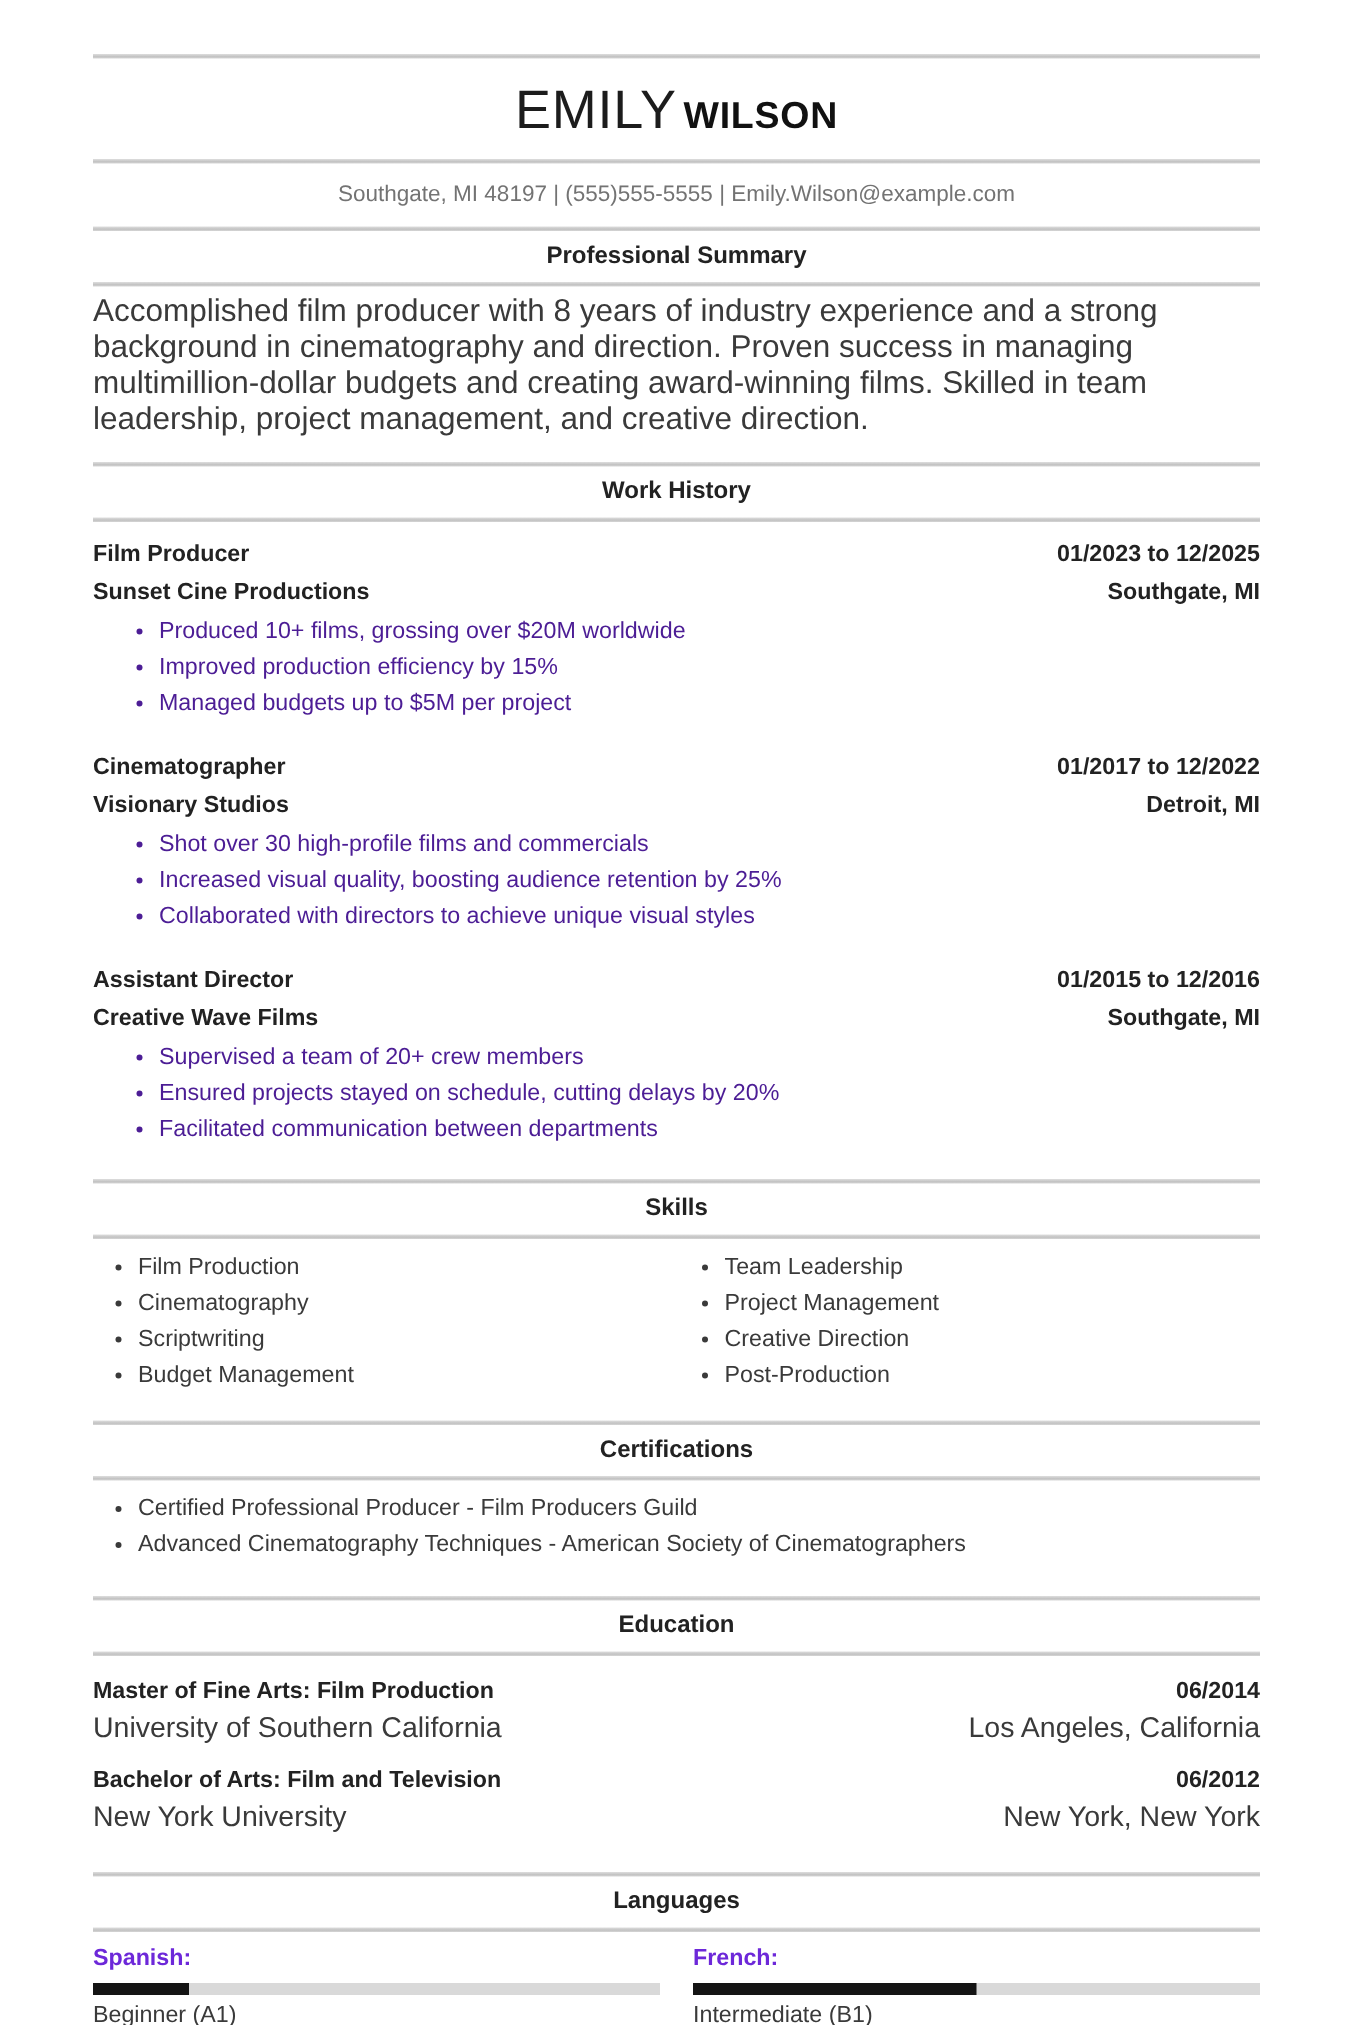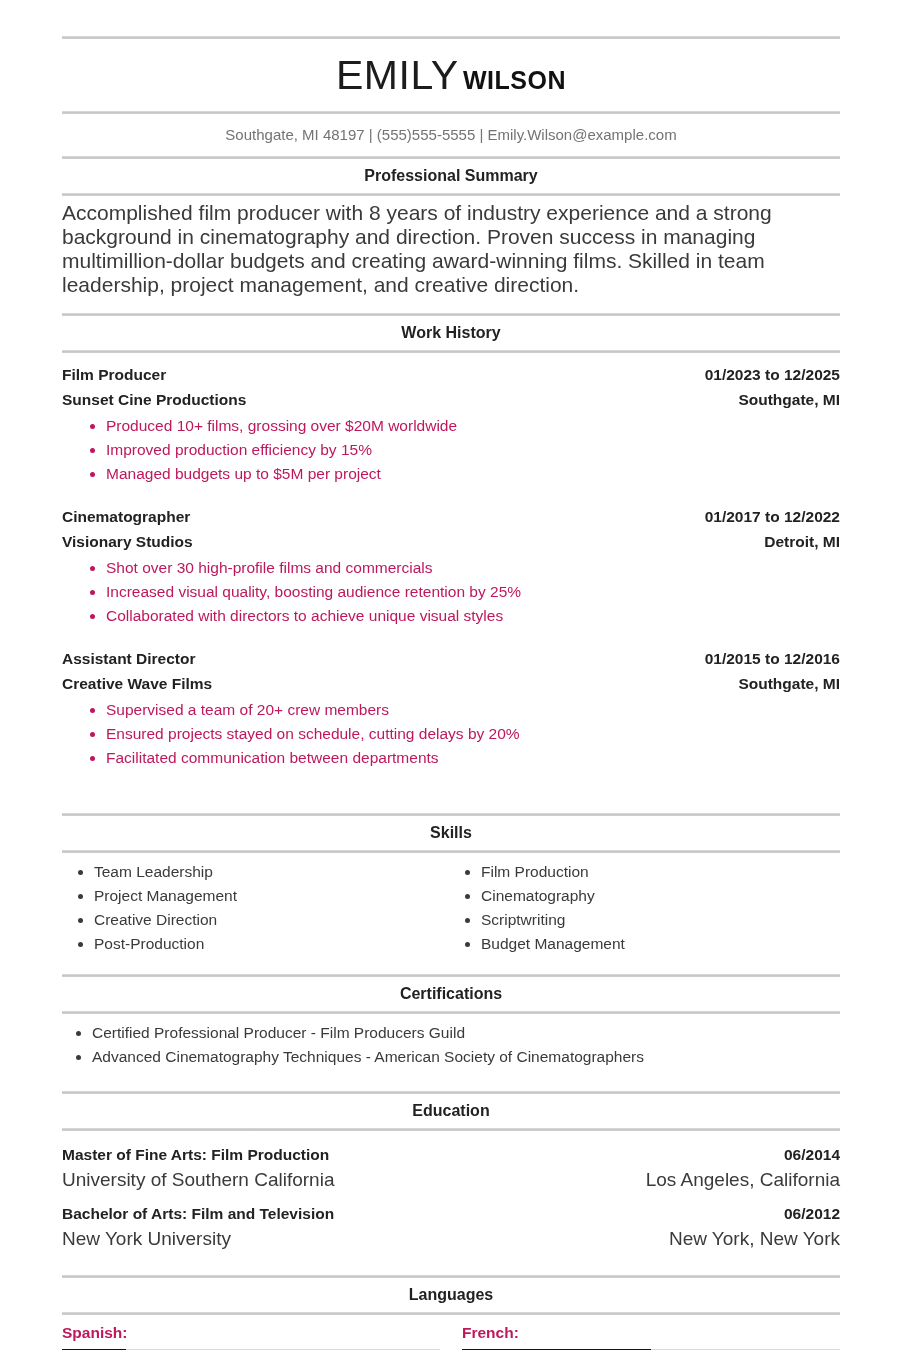--- a/index.html
+++ b/index.html
@@ -11,21 +11,21 @@
     overflow: hidden;
   }
   .page { padding: 36px 60px 0 62px; }
 
   .rule {
     height: 3px;
     background: linear-gradient(180deg, #dedede 0%, #c2c2c2 60%, #d6d6d6 100%);
   }
 
   .name-block { text-align: center; padding: 13px 0 12px; }
-  .name-block .fname { font-size: 41px; font-weight: 400; letter-spacing: 0.5px; color: #1c1c1c; text-align: center; }
+  .name-block .fname { font-size: 36px; font-weight: 400; letter-spacing: 0.5px; color: #1c1c1c; text-align: center; }
   .name-block .lname { font-size: 25px; font-weight: 700; letter-spacing: 0.5px; color: #111111; }
 
   .contact-block {
     text-align: center; padding: 12px 0 13px;
     font-size: 15px; color: #737373;
   }
 
   .section-head { text-align: center; padding: 8px 0; }
   .section-head h2 { font-size: 16px; font-weight: 700; color: #222222; display: inline; }
 
@@ -33,41 +33,41 @@
     font-size: 21px; line-height: 24px; color: #3a3a3a;
     padding: 5px 0 16px;
   }
 
   .job { padding: 9px 0 3px; }
   .row2 { display: flex; justify-content: space-between; line-height: 25px; }
   .b { font-weight: 700; color: #222222; font-size: 15.5px; }
   .r { color: #3a3a3a; font-size: 19px; }
 
   ul.bullets { margin: 2px 0 6px; padding-left: 44px; }
-  ul.bullets li { font-size: 15.5px; line-height: 24px; color: #be185d; }
-
-  .work-wrap { padding-bottom: 34px; }
+  ul.bullets li { font-size: 15.5px; line-height: 24px; color: #4c1d95; }
+
+  .work-wrap { padding-bottom: 12px; }
 
   .skills-cols { display: flex; padding: 7px 0 18px; }
   .skills-cols .col { flex: 1; }
   ul.plain { padding-left: 30px; }
   ul.plain li { font-size: 15.5px; line-height: 24px; color: #3a3a3a; }
   .skills-cols .col.right ul { padding-left: 32px; }
 
   .certs-wrap { padding: 7px 0 22px; }
 
   .edu-wrap { padding: 6px 0 20px; }
   .degree { padding: 5px 0 4px; }
 
   .lang-grid {
     display: grid; grid-template-columns: 1fr 1fr;
     column-gap: 22px; row-gap: 13px;
     padding: 9px 0 0;
   }
-  .lang-label { font-weight: 700; font-size: 15.5px; color: #be185d; margin-bottom: 7px; }
+  .lang-label { font-weight: 700; font-size: 15.5px; color: #6d28d9; margin-bottom: 7px; }
   .bar-track { height: 8px; width: 100%; background: #d9d9d9; }
   .bar-fill { height: 8px; background: #141414; }
   .lang-level { font-size: 15.5px; color: #3a3a3a; margin-top: 5px; }
 </style>
 </head>
 <body>
 
 <div class="page">
 
   <div class="rule"></div>
@@ -146,36 +146,36 @@
 
   </div>
 
   <div class="rule"></div>
   <div class="section-head">
     <h2>Skills</h2>
   </div>
   <div class="rule"></div>
 
   <div class="skills-cols">
+    <div class="col">
+      <ul class="plain">
+        <li>Film Production</li>
+        <li>Cinematography</li>
+        <li>Scriptwriting</li>
+        <li>Budget Management</li>
+      </ul>
+    </div>
     <div class="col right">
       <ul class="plain">
         <li>Team Leadership</li>
         <li>Project Management</li>
         <li>Creative Direction</li>
         <li>Post-Production</li>
       </ul>
     </div>
-    <div class="col">
-      <ul class="plain">
-        <li>Film Production</li>
-        <li>Cinematography</li>
-        <li>Scriptwriting</li>
-        <li>Budget Management</li>
-      </ul>
-    </div>
   </div>
 
   <div class="rule"></div>
   <div class="section-head">
     <h2>Certifications</h2>
   </div>
   <div class="rule"></div>
 
   <div class="certs-wrap">
     <ul class="plain">

